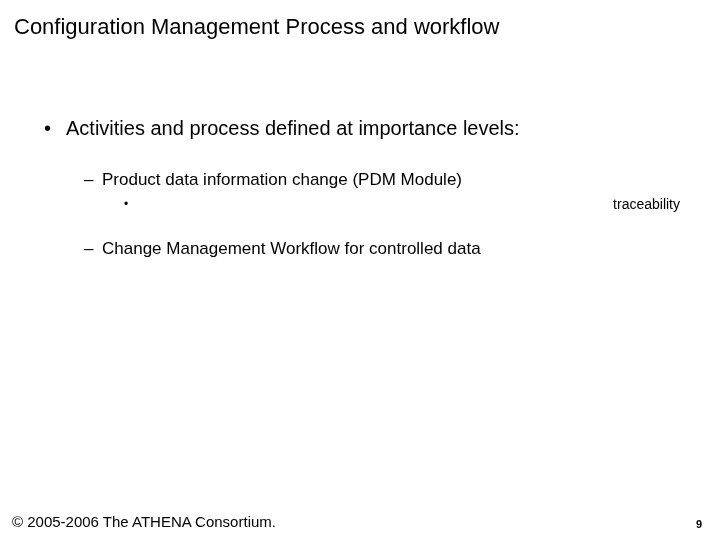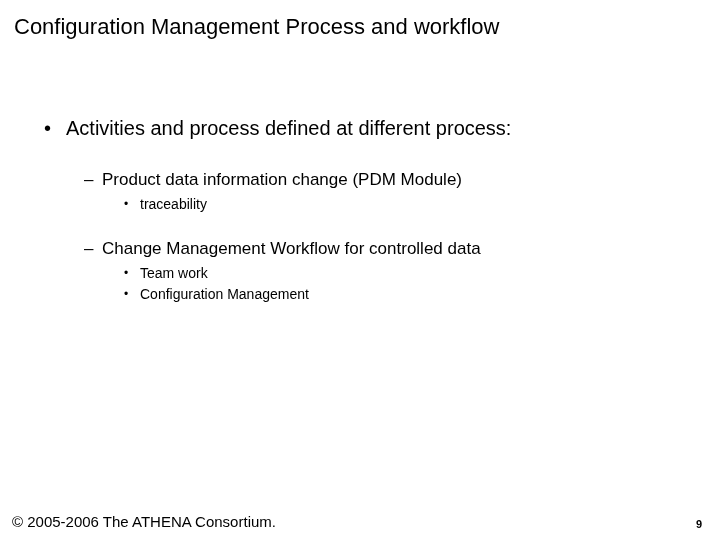--- a/index.html
+++ b/index.html
@@ -73,20 +73,21 @@
   ul.lvl2 > li::before {
     content: "–";
     position: absolute;
     left: 0;
     top: 0;
   }
   ul.lvl3 {
     list-style: none;
     margin: 4px 0 0 0;
     padding: 0 0 0 22px;
+    text-align: right;
   }
   ul.lvl3 > li {
     position: relative;
     padding-left: 16px;
     font-size: 14px;
     line-height: 1.35;
     margin-bottom: 2px;
   }
   ul.lvl3 > li::before {
     content: "•";
@@ -118,48 +119,40 @@
 <div class="slide">
 
   <div class="title">Configuration Management Process and workflow</div>
 
   <div class="body">
 
     <div class="gap-after-ctx"></div>
 
     <ul class="lvl1">
       <li>
-        <span>Activities and process defined at different process:</span>
+        <span>Activities and process defined at importance levels:</span>
 
         <div class="gap-mid"></div>
 
         <ul class="lvl2">
           <li>
             <span>Product data information change (PDM Module)</span>
             <ul class="lvl3">
               <li>
                 <span>traceability</span>
               </li>
             </ul>
           </li>
         </ul>
 
         <div class="gap-small"></div>
 
         <ul class="lvl2">
           <li>
             <span>Change Management Workflow for controlled data</span>
-            <ul class="lvl3">
-              <li>
-                <span>Team work</span>
-              </li>
-              <li>
-                <span>Configuration Management</span>
-              </li>
-            </ul>
           </li>
         </ul>
 
       </li>
     </ul>
   </div>
 
   <div class="footer-left">© 2005-2006 The ATHENA Consortium.</div>
   <div class="footer-right">9</div>
 </div>

